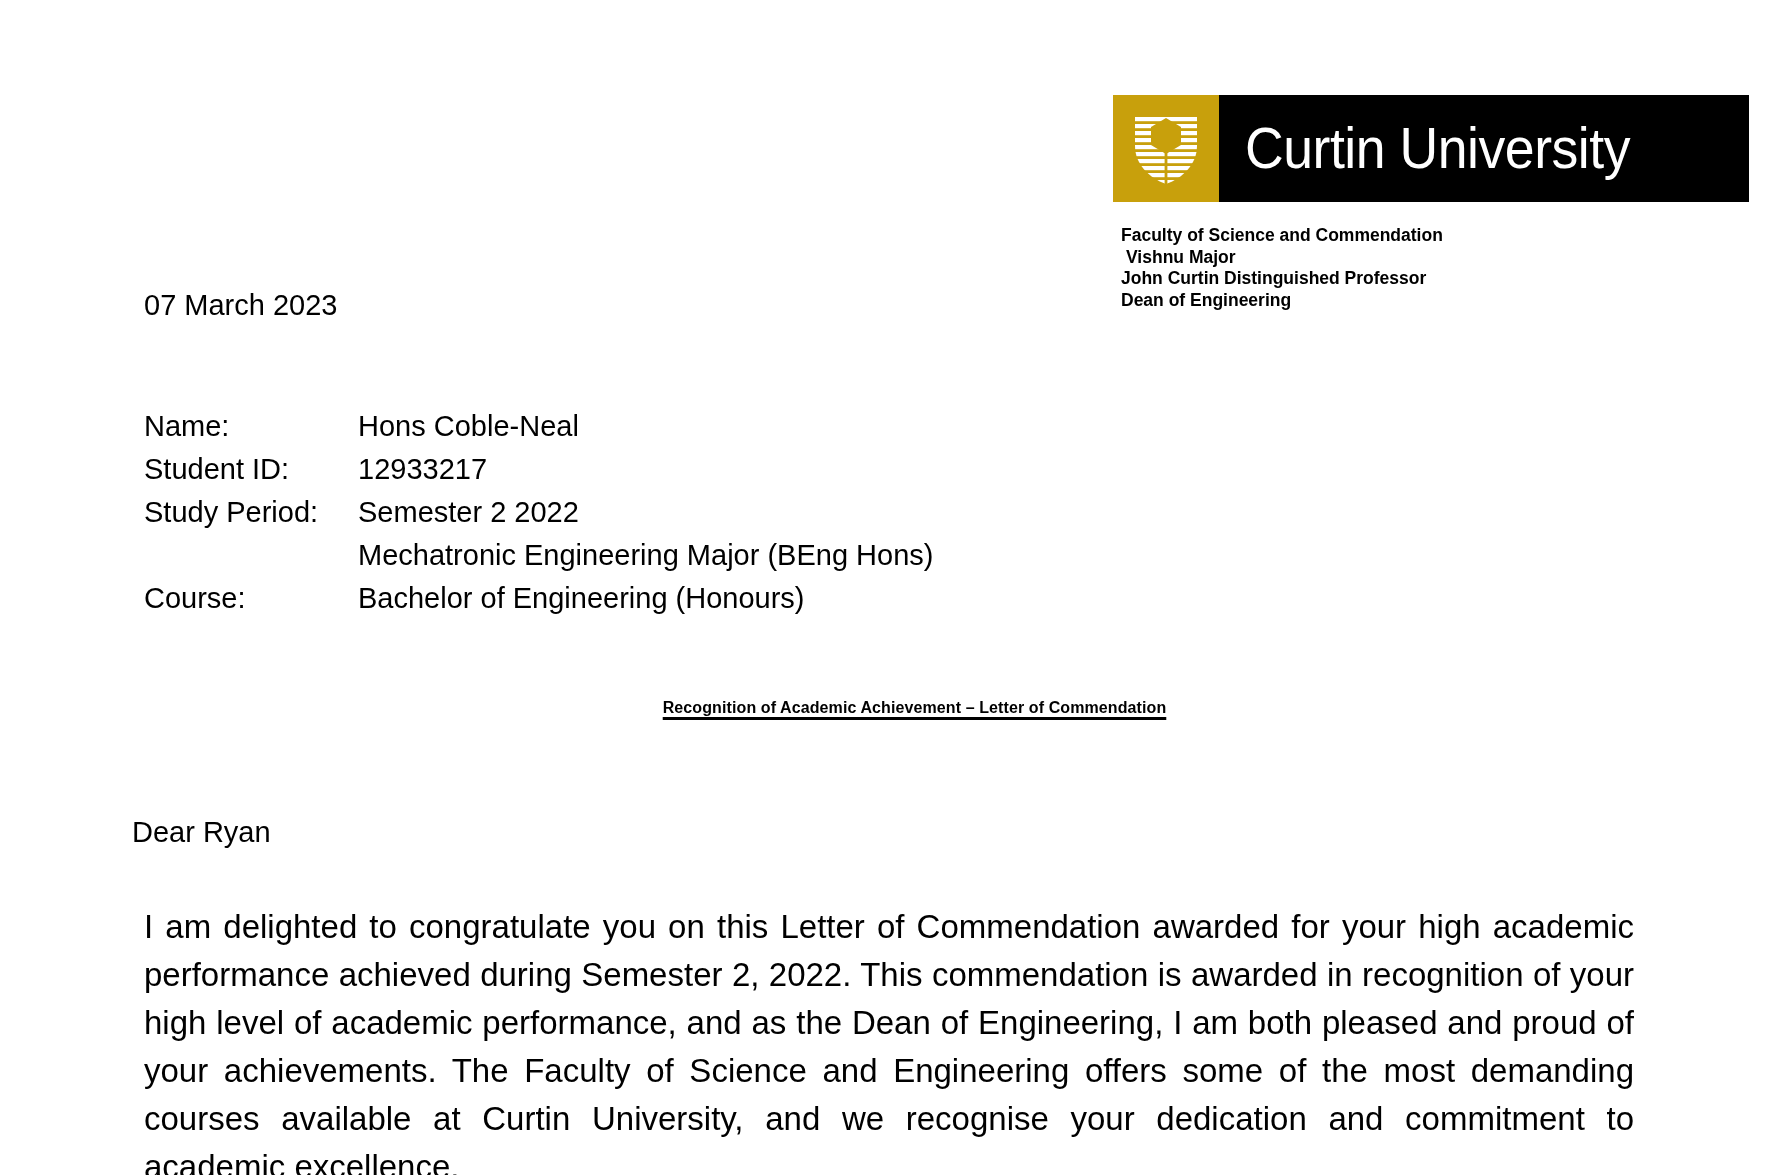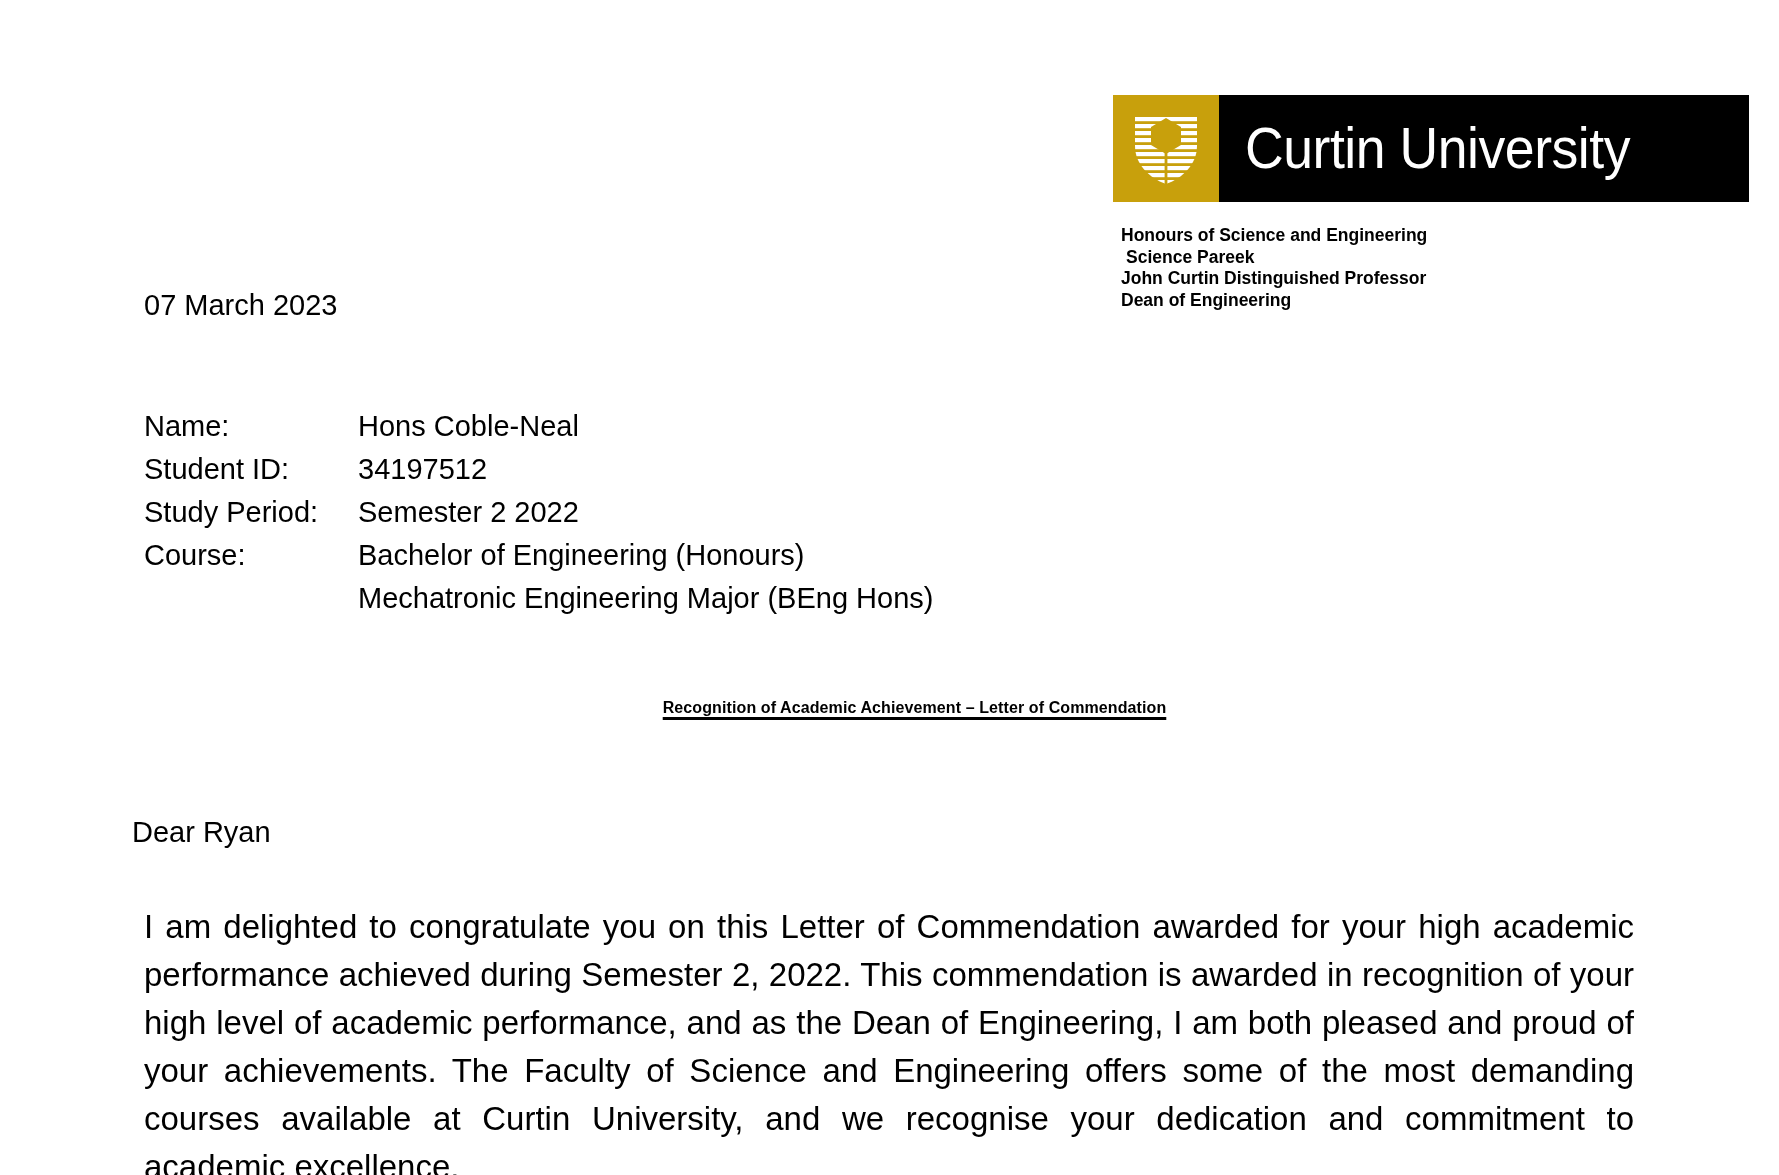--- a/index.html
+++ b/index.html
@@ -179,49 +179,49 @@
           <rect x="0" y="68" width="66" height="4.2"></rect>
         </g>
       </svg>
     </div>
     <div class="logo-wordmark-band">
       <div class="logo-wordmark">Curtin University</div>
     </div>
   </div>
 
   <div class="sender-block">
-    <div>Honours of Science and Engineering</div>
-    <div class="sender-line-indent">Science Pareek</div>
+    <div>Faculty of Science and Commendation</div>
+    <div class="sender-line-indent">Vishnu Major</div>
     <div>John Curtin Distinguished Professor</div>
     <div>Dean of Engineering</div>
   </div>
 
   <div class="letter-date">07 March 2023</div>
 
   <div class="student-details">
     <div class="detail-row">
       <div class="detail-label">Name:</div>
       <div class="detail-value">Hons Coble-Neal</div>
     </div>
     <div class="detail-row">
       <div class="detail-label">Student ID:</div>
-      <div class="detail-value">34197512</div>
+      <div class="detail-value">12933217</div>
     </div>
     <div class="detail-row">
       <div class="detail-label">Study Period:</div>
       <div class="detail-value">Semester 2 2022</div>
     </div>
     <div class="detail-row">
+      <div class="detail-label"></div>
+      <div class="detail-value">Mechatronic Engineering Major (BEng Hons)</div>
+    </div>
+    <div class="detail-row">
       <div class="detail-label">Course:</div>
       <div class="detail-value">Bachelor of Engineering (Honours)</div>
     </div>
-    <div class="detail-row">
-      <div class="detail-label"></div>
-      <div class="detail-value">Mechatronic Engineering Major (BEng Hons)</div>
-    </div>
   </div>
 
   <div class="letter-title">
     <span>Recognition of Academic Achievement – Letter of Commendation</span>
   </div>
 
   <div class="salutation">Dear Ryan</div>
 
   <div class="body-paragraph">I am delighted to congratulate you on this Letter of Commendation awarded for your high academic performance achieved during Semester 2, 2022. This commendation is awarded in recognition of your high level of academic performance, and as the Dean of Engineering, I am both pleased and proud of your achievements. The Faculty of Science and Engineering offers some of the most demanding courses available at Curtin University, and we recognise your dedication and commitment to academic excellence.</div>
 

